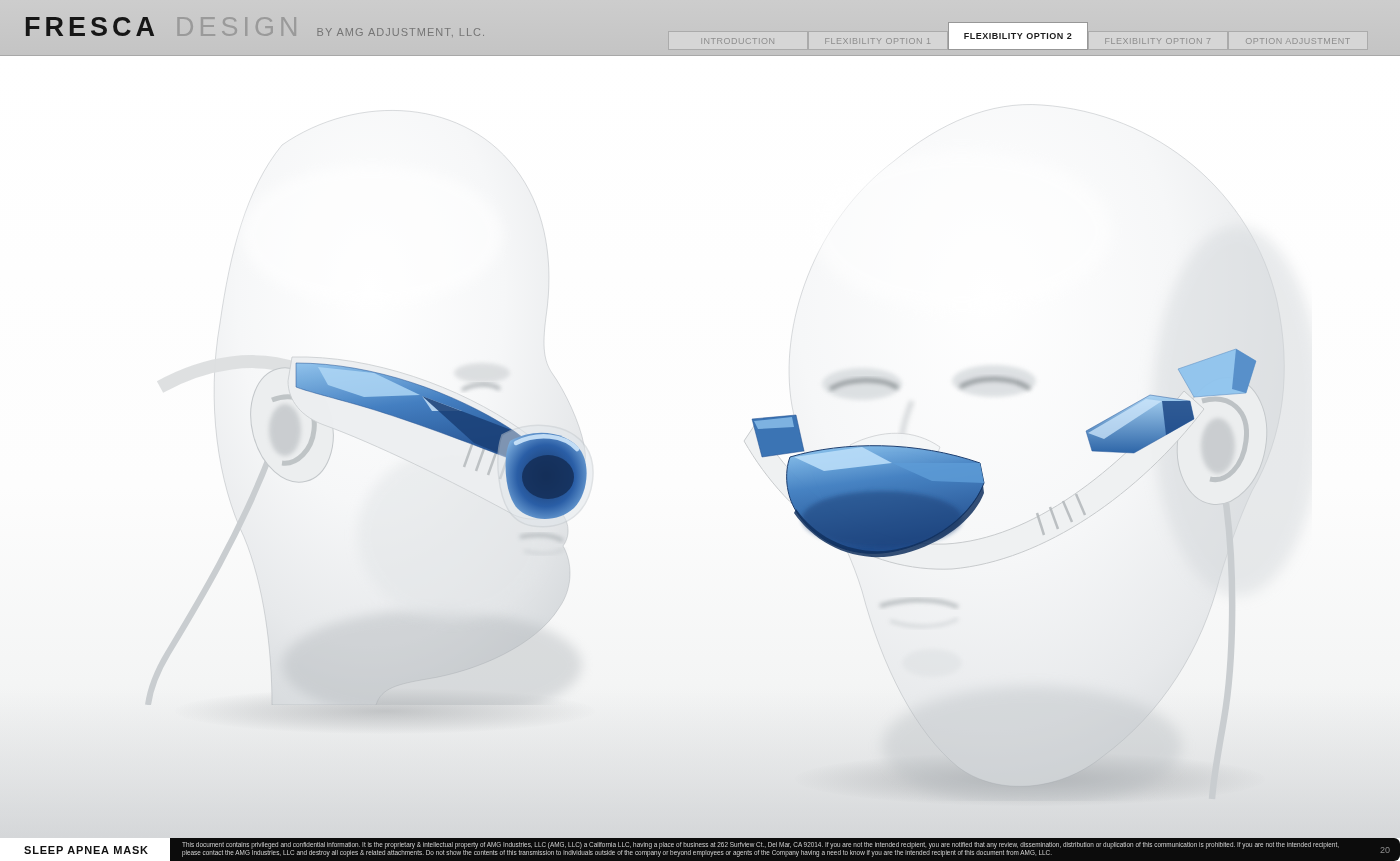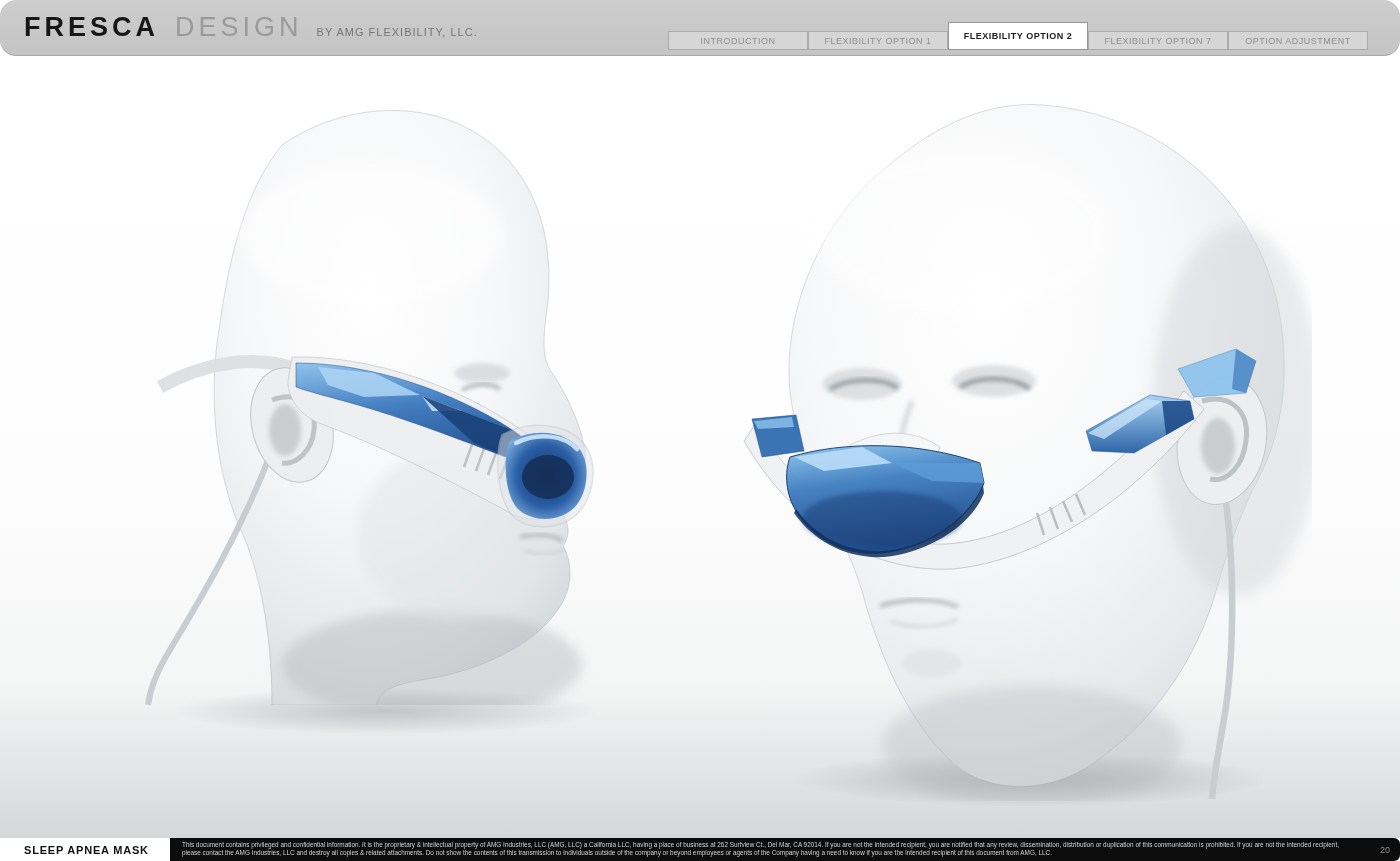--- a/index.html
+++ b/index.html
@@ -5,21 +5,21 @@
   * { margin: 0; padding: 0; box-sizing: border-box; }
   html, body { width: 1400px; height: 861px; overflow: hidden; background: #ffffff;
     font-family: "Liberation Sans", sans-serif; }
   .stage { position: relative; width: 1400px; height: 861px; background: #ffffff; }
 
   
   .header {
     position: absolute; top: 0; left: 0; width: 100%; height: 56px;
     background: linear-gradient(180deg, #cdcdcd 0%, #c4c4c4 100%);
     border-bottom: 1px solid #a8a8a8;
-    display: flex; align-items: center; border-radius: 16px;
+    display: flex; align-items: center;
   }
   .brand { display: flex; align-items: baseline; padding-left: 24px; }
   .brand-primary { font-size: 27px; font-weight: 700; letter-spacing: 4px; color: #161616; }
   .brand-secondary { font-size: 27px; font-weight: 400; letter-spacing: 4px; color: #9a9a9a; margin-left: 16px; }
   .brand-byline { font-size: 11px; color: #757575; letter-spacing: 1px; margin-left: 14px; }
 
   .tabs { position: absolute; right: 32px; bottom: 5px; display: flex; align-items: flex-end; }
   .tab {
     width: 140px; height: 19px; display: flex; align-items: center; justify-content: center;
     background: #d6d6d6; border: 1px solid #ababab; color: #8e8e8e;
@@ -56,21 +56,21 @@
 </style>
 </head>
 <body>
 
 <div class="stage">
 
   <div class="header">
     <div class="brand">
       <span class="brand-primary">FRESCA</span>
       <span class="brand-secondary">DESIGN</span>
-      <span class="brand-byline">BY AMG FLEXIBILITY, LLC.</span>
+      <span class="brand-byline">BY AMG ADJUSTMENT, LLC.</span>
     </div>
     <div class="tabs">
       <div class="tab">INTRODUCTION</div>
       <div class="tab">FLEXIBILITY OPTION 1</div>
       <div class="tab active">FLEXIBILITY OPTION 2</div>
       <div class="tab">FLEXIBILITY OPTION 7</div>
       <div class="tab">OPTION ADJUSTMENT</div>
     </div>
   </div>
 

